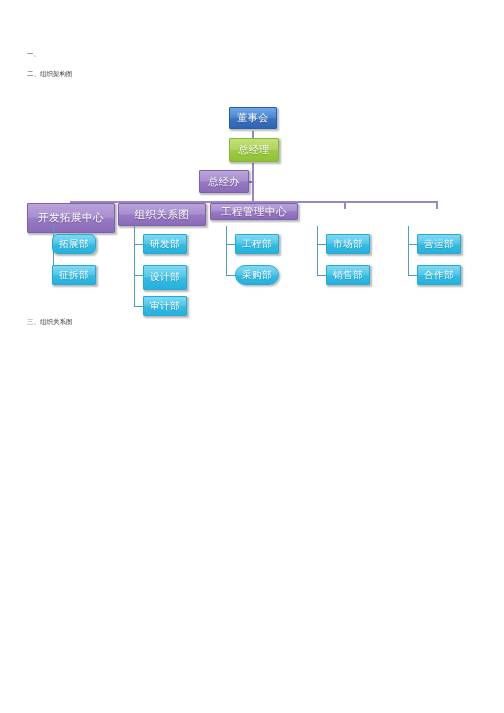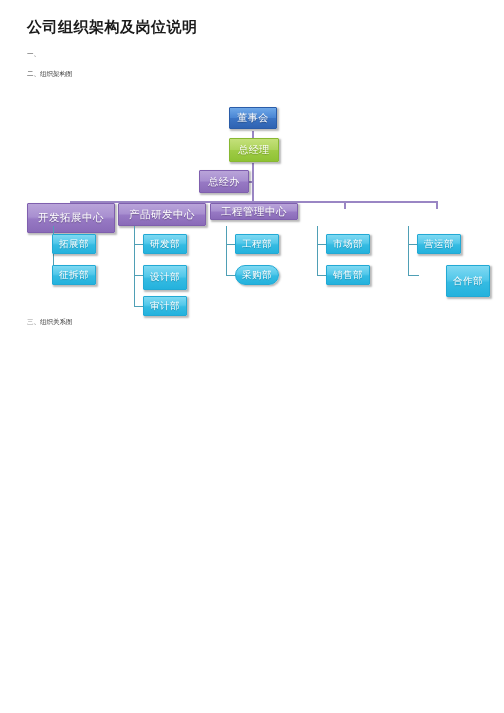--- a/index.html
+++ b/index.html
@@ -99,21 +99,20 @@
   .line.h { height: 1.6px; }
   .line.teal { background: #4f9fb5; }
   .line.teal.v { width: 1.4px; }
   .line.teal.h { height: 1.4px; }
 </style>
 </head>
 <body>
 
 <div class="page">
 
-  <div class="doc-title">公司组织架构及岗位说明</div>
 
   <div class="section-line sec-1">一、</div>
   <div class="section-line sec-2">二、组织架构图</div>
   <div class="section-line sec-3">三、组织关系图</div>
 
   <div class="chart">
 
     <div class="line v" style="left:252px; top:115px; height:11px;"></div>
 
     <div class="line v" style="left:252px; top:147px; height:39px;"></div>
@@ -139,29 +138,29 @@
     <div class="node purple top-purple" style="left:199px; top:154px; width:50px; height:23px;justify-content:center;">
       <span>总经办</span>
     </div>
 
     <div class="node purple center" style="left:27px; top:187px; width:88px; height:30px;">
       <span>开发拓展中心</span>
     </div>
     <div class="line teal v" style="left:53px; top:210px; height:50px;"></div>
     <div class="line teal h" style="left:53px; top:228px; width:11px;"></div>
     <div class="line teal h" style="left:53px; top:259px; width:11px;"></div>
-    <div class="node cyan dept" style="left:52px; top:218px; width:44px; height:20px;">
+    <div class="node cyan dept" style="left:52px; top:218px; width:44px; height:20px;border-radius:6px;">
       <span>拓展部</span>
     </div>
     <div class="node cyan dept" style="left:52px; top:249px; width:44px; height:20px;">
       <span>征拆部</span>
     </div>
 
     <div class="node purple center" style="left:118px; top:187px; width:88px; height:23px;">
-      <span>产品研发中心</span>
+      <span>组织关系图</span>
     </div>
     <div class="line teal v" style="left:134px; top:210px; height:81px;"></div>
     <div class="line teal h" style="left:134px; top:228px; width:11px;"></div>
     <div class="line teal h" style="left:134px; top:259px; width:11px;"></div>
     <div class="line teal h" style="left:134px; top:290px; width:11px;"></div>
     <div class="node cyan dept" style="left:143px; top:218px; width:44px; height:20px;">
       <span>研发部</span>
     </div>
     <div class="node cyan dept" style="left:143px; top:249px; width:44px; height:25px;">
       <span>设计部</span>
@@ -192,18 +191,18 @@
     <div class="node cyan dept" style="left:326px; top:249px; width:44px; height:20px;">
       <span>销售部</span>
     </div>
 
     <div class="line teal v" style="left:408px; top:210px; height:50px;"></div>
     <div class="line teal h" style="left:408px; top:228px; width:11px;"></div>
     <div class="line teal h" style="left:408px; top:259px; width:11px;"></div>
     <div class="node cyan dept" style="left:417px; top:218px; width:44px; height:20px;">
       <span>营运部</span>
     </div>
-    <div class="node cyan dept" style="left:417px; top:249px; width:44px; height:32px;margin-left:29px;">
+    <div class="node cyan dept" style="left:417px; top:249px; width:44px; height:20px;">
       <span>合作部</span>
     </div>
 
   </div>
 </div>
 
 </body></html>

